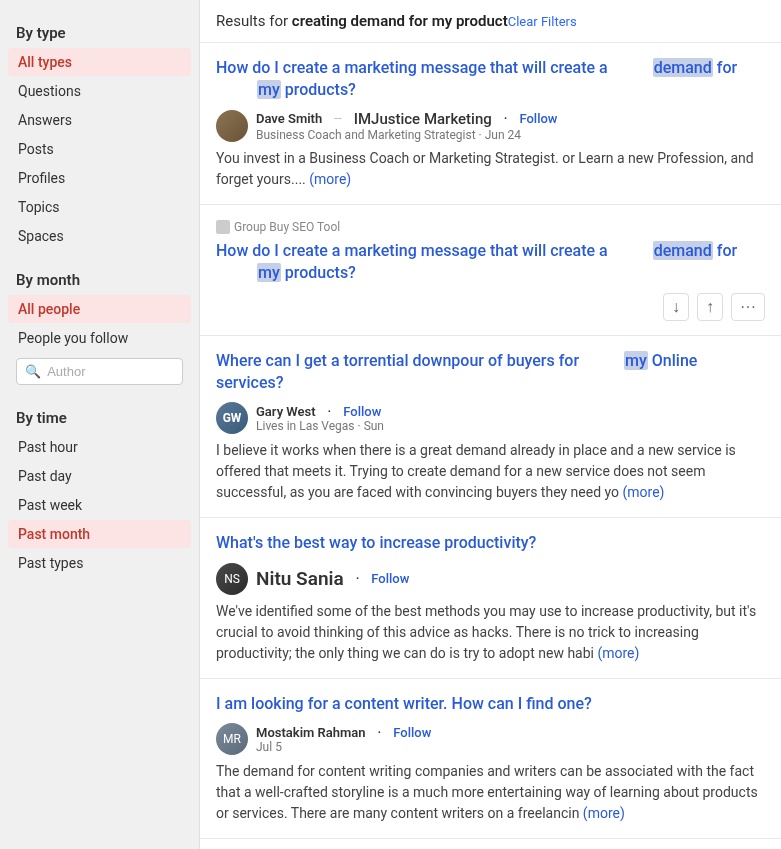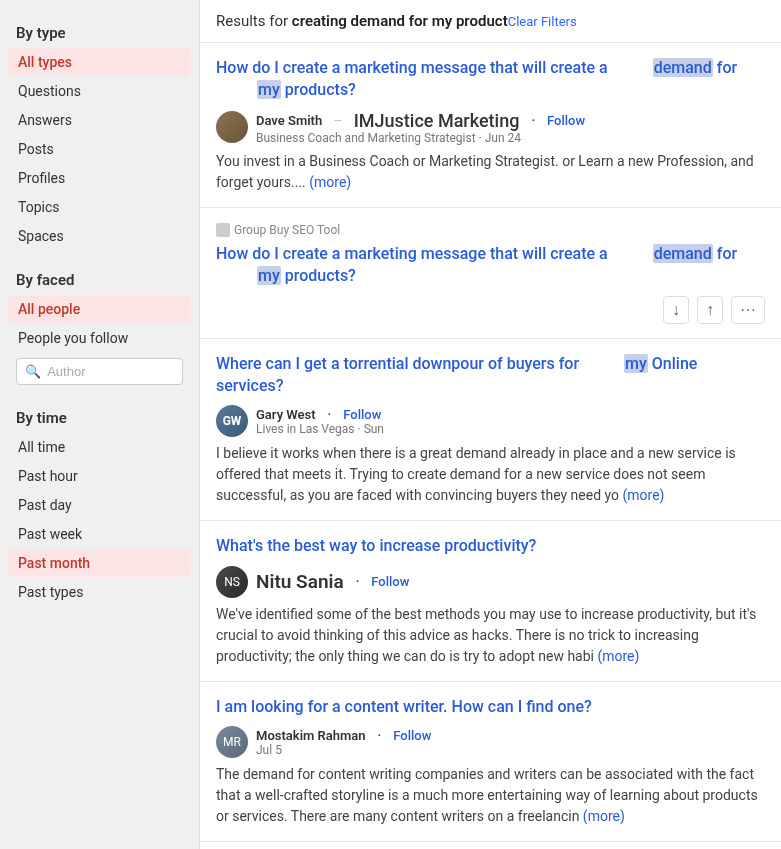--- a/index.html
+++ b/index.html
@@ -273,38 +273,37 @@
       <div class="sidebar-item">Questions</div>
       <div class="sidebar-item">Answers</div>
       <div class="sidebar-item">Posts</div>
       <div class="sidebar-item">Profiles</div>
       <div class="sidebar-item">Topics</div>
       <div class="sidebar-item">Spaces</div>
     </div>
 
   <div class="sidebar-divider"></div>
 
-  <div class="sidebar-section-title">By faced</div>
+  <div class="sidebar-section-title">By month</div>
 
   <div id="author-items-container">
       <div class="sidebar-item active">All people</div>
       <div class="sidebar-item">People you follow</div>
     </div>
 
   <div class="author-search">
     <span class="search-icon-small">🔍</span>
     <input type="text" placeholder="Author" style="">
   </div>
 
   <div class="sidebar-divider"></div>
 
   <div class="sidebar-section-title">By time</div>
 
   <div id="time-items-container">
-      <div class="sidebar-item">All time</div>
       <div class="sidebar-item">Past hour</div>
       <div class="sidebar-item">Past day</div>
       <div class="sidebar-item">Past week</div>
       <div class="sidebar-item active">Past month</div>
       <div class="sidebar-item">Past types</div>
     </div>
 
 </nav>
 
 <main class="main">
@@ -317,21 +316,21 @@
     </div>
     <a class="clear-filters">Clear Filters</a>
   </div>
 
   <div id="cards-container">
       <div class="card">
         <div class="card-title"><span>How do I create a marketing message that will create a <span class="highlight">demand</span> for <span class="highlight">my</span> products?</span></div>
         <div class="card-author-row">
           <div class="avatar-dave" style="width: 32px; height: 32px; border-radius: 50%; background: linear-gradient(135deg, rgb(139, 115, 85), rgb(107, 83, 53)); flex-shrink: 0;"></div>
           <div class="author-info">
-            <div class="author-name-row"><span style="font-weight: 600; font-size: 13px;">Dave Smith</span><span class="separator"> -- </span><span style="font-size: 18px;">IMJustice Marketing</span> · <span class="follow-link">Follow</span></div>
+            <div class="author-name-row"><span style="font-weight: 600; font-size: 13px;">Dave Smith</span><span class="separator"> -- </span><span style="font-size: 15px;">IMJustice Marketing</span> · <span class="follow-link">Follow</span></div>
             <div class="author-meta">Business Coach and Marketing Strategist · Jun 24</div>
           </div>
         </div>
         <div class="card-text">You invest in a Business Coach or Marketing Strategist. or Learn a new Profession, and forget yours.... <span class="more-link">(more)</span></div>
       </div>
       <div class="card"><div class="group-buy-badge"><span class="icon-circle"></span> Group Buy SEO Tool</div><div class="card-title"><span>How do I create a marketing message that will create a <span class="highlight">demand</span> for <span class="highlight">my</span> products?</span></div><div class="card-actions">
           <button class="action-btn">↓</button>
           <button class="action-btn">↑</button>
           <button class="action-btn">···</button>
         </div></div>

